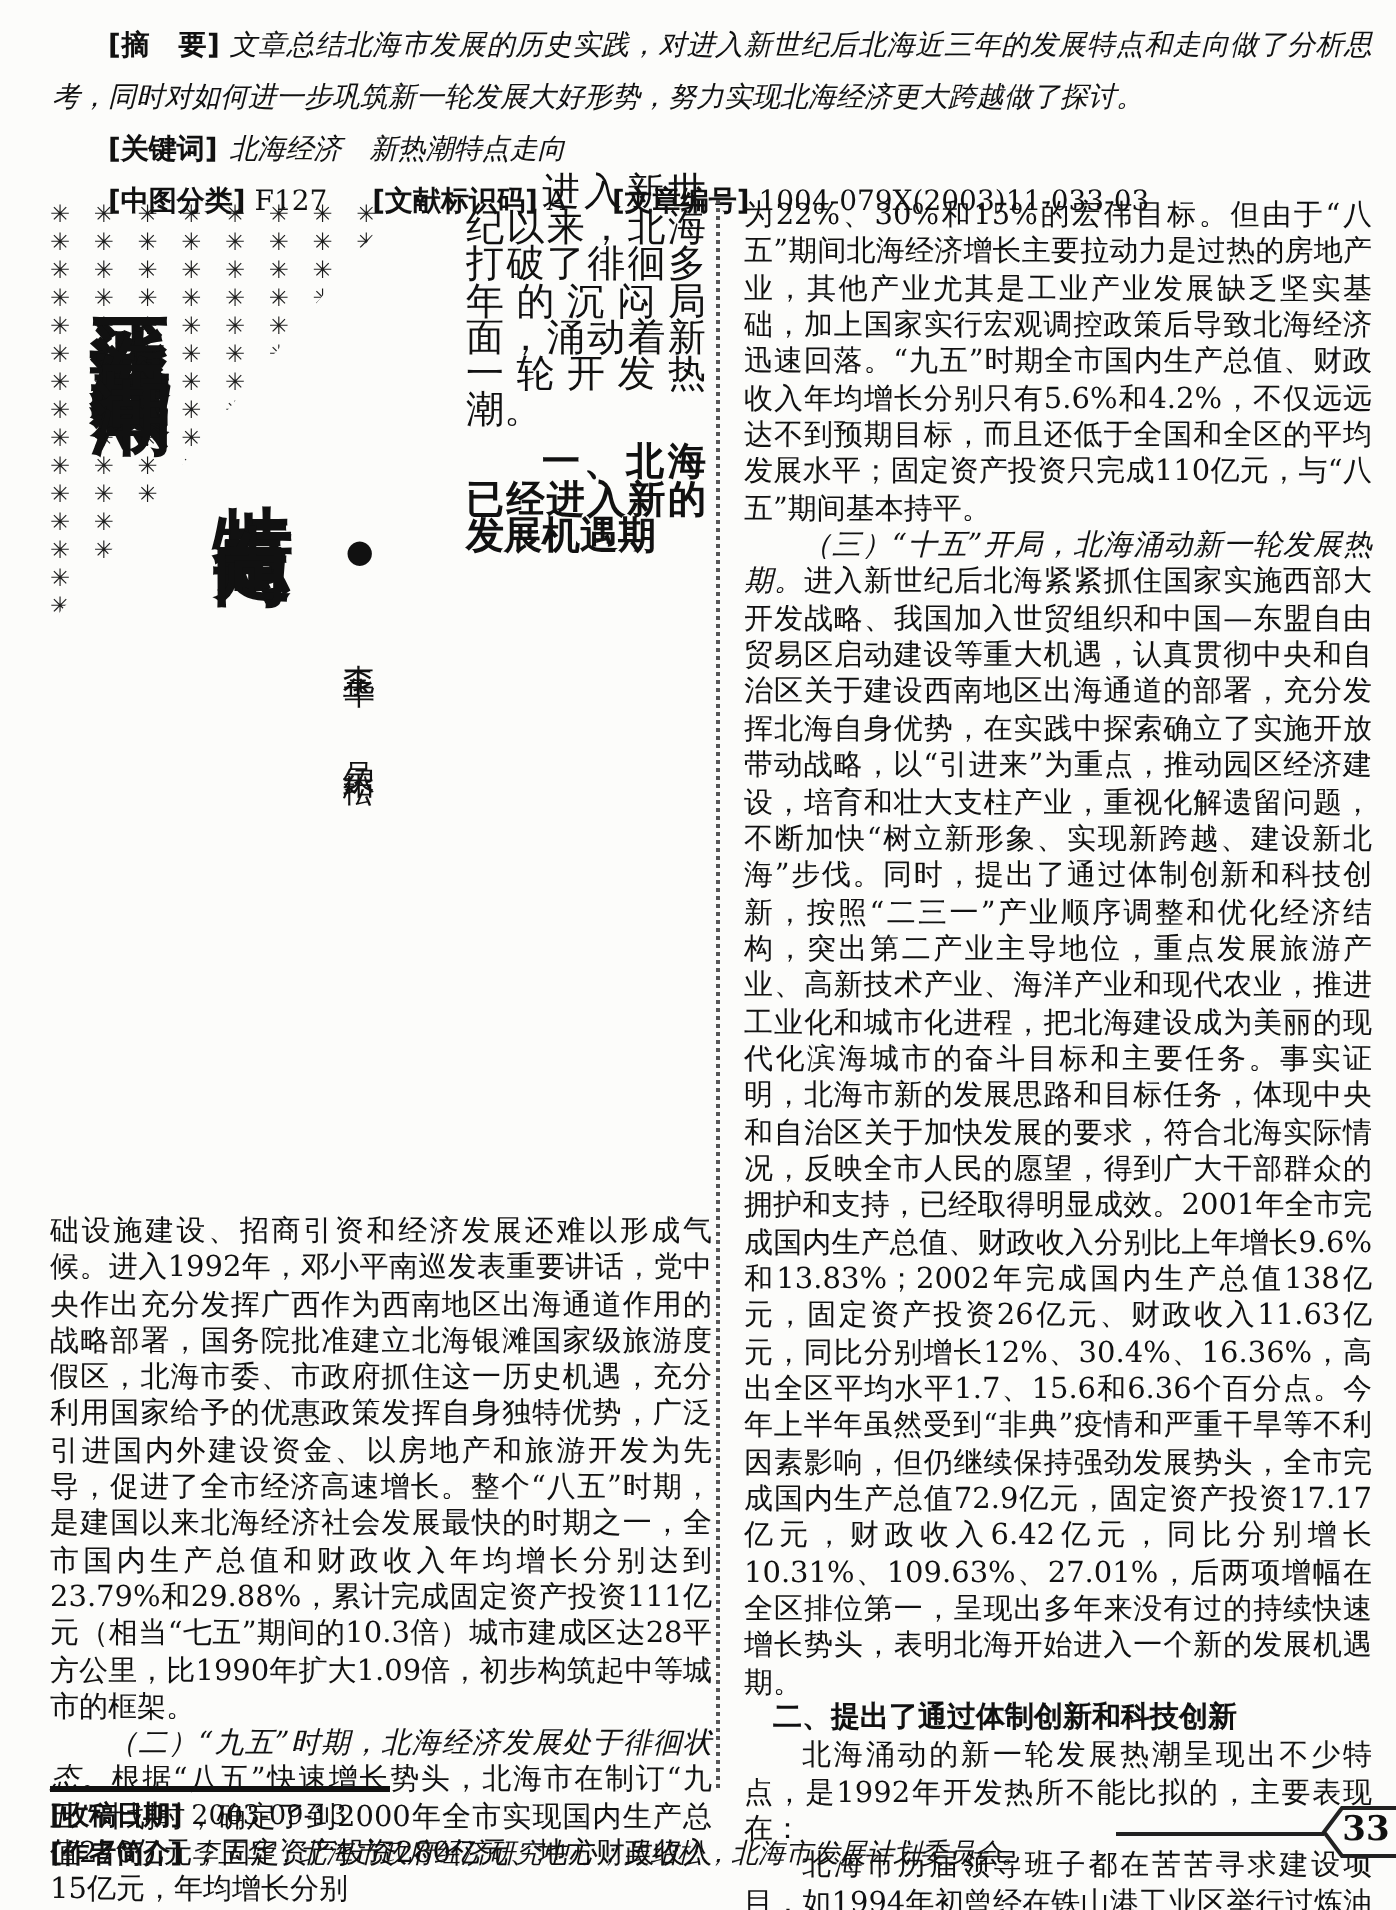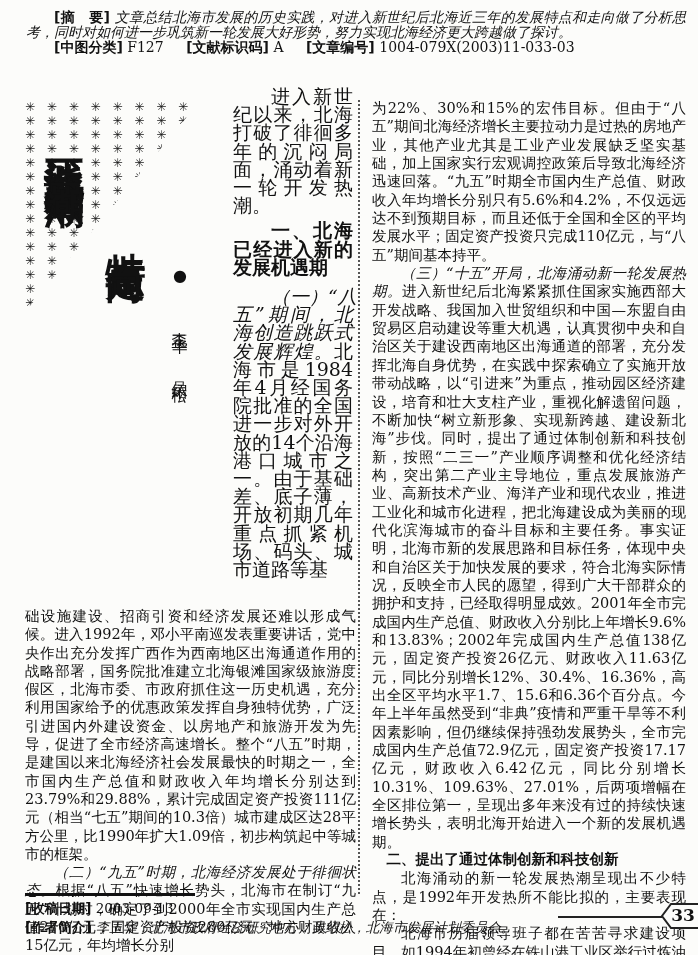--- a/index.html
+++ b/index.html
@@ -2,21 +2,21 @@
 <html><head>
 <meta charset="utf-8">
 <style>
   html,body{margin:0;padding:0;background:#9a9a9a;}
   .page{
     position:relative;width:698px;height:955px;margin:0 auto;
     background:#fcfcfa;color:#111;overflow:hidden;
     font-family:"DejaVu Serif","Liberation Serif",serif;
   }
   
-  .header{position:absolute;left:26px;top:10px;width:660px;font-size:14px;line-height:15px;}
+  .header{position:absolute;left:26px;top:10px;width:660px;font-size:14px;line-height:26px;}
   .header p{margin:0;text-align:justify;}
   .lbl{font-weight:bold;font-family:"DejaVu Sans","Liberation Sans",sans-serif;}
   .kai{font-style:italic;}
   .ind2{text-indent:2em;}
   .codes{margin-top:3px;}
   .codes .pair{margin-right:18px;white-space:nowrap;}
   .kwline{margin-top:2px;}
   .kw-text{margin-left:6px;}
   
   .star-field{
@@ -77,41 +77,41 @@
     font-weight:bold;font-size:17px;font-family:"DejaVu Serif","Liberation Serif",serif;
   }
 </style>
 </head>
 <body>
 
 <div class="page">
 
   <div class="header">
     <p class="ind2"><span class="lbl">[摘　要]</span> <span class="kai">文章总结北海市发展的历史实践，对进入新世纪后北海近三年的发展特点和走向做了分析思考，同时对如何进一步巩筑新一轮发展大好形势，努力实现北海经济更大跨越做了探讨。</span></p>
+    <p class="ind2 kwline"><span class="lbl">[关键词]</span><span class="kai kw-text">北海经济　新热潮特点走向</span></p>
     <p class="ind2 codes">
       <span class="pair"><span class="lbl">[中图分类]</span> <span>F127</span></span>
       <span class="pair"><span class="lbl">[文献标识码]</span> <span>A</span></span>
       <span class="pair"><span class="lbl">[文章编号]</span> <span>1004-079X(2003)11-033-03</span></span>
     </p>
   </div>
 
   <div class="star-field">✳ ✳ ✳ ✳ ✳ ✳ ✳ ✳ ✳ ✳ ✳ ✳ ✳ ✳ ✳ ✳ ✳ ✳ ✳ ✳ ✳ ✳ ✳ ✳ ✳ ✳ ✳ ✳ ✳ ✳ ✳ ✳ ✳ ✳ ✳ ✳ ✳ ✳ ✳ ✳ ✳ ✳ ✳ ✳ ✳ ✳ ✳ ✳ ✳ ✳ ✳ ✳ ✳ ✳ ✳ ✳ ✳ ✳ ✳ ✳ ✳ ✳ ✳ ✳ ✳ ✳ ✳ ✳ ✳ ✳ ✳ ✳ ✳ ✳ ✳ ✳ ✳ ✳ ✳ ✳ ✳ ✳ ✳ ✳ ✳ ✳ ✳ ✳ ✳ ✳ ✳ ✳ ✳ ✳ ✳ ✳ ✳ ✳ ✳ ✳ ✳ ✳ ✳ ✳ ✳ ✳ ✳ ✳ ✳ ✳ ✳ ✳ ✳ ✳ ✳ ✳ ✳ ✳ ✳ ✳ ✳ ✳ ✳ ✳ ✳ ✳ ✳ ✳ ✳ ✳ ✳ ✳ ✳ ✳ ✳ ✳ ✳ ✳ ✳ ✳ ✳ ✳ ✳ ✳ ✳ ✳ ✳ ✳ ✳ ✳ </div>
 
   <div class="vtitle-main">浅谈北海新一轮发展热潮</div>
   <div class="vtitle-sub">特点与走向</div>
   <div class="vauthors">
     <span>●</span>
     <span class="au">李玉华</span>
     <span class="au gap">吴绍松</span>
   </div>
 
   <div class="mid-col">
     <p class="ind2">进入新世纪以来，北海打破了徘徊多年的沉闷局面，涌动着新一轮开发热潮。</p>
     <p class="h-bold ind2">一、北海已经进入新的发展机遇期</p>
-    <p class="ind2"><span class="kai">（一）“八五”期间，北海创造跳跃式发展辉煌。</span><span>北海市是1984年4月经国务院批准的全国进一步对外开放的14个沿海港口城市之一。由于基础差、底子薄，开放初期几年重点抓紧机场、码头、城市道路等基</span></p>
   </div>
 
   <div class="bottom-left">
     <p>础设施建设、招商引资和经济发展还难以形成气候。进入1992年，邓小平南巡发表重要讲话，党中央作出充分发挥广西作为西南地区出海通道作用的战略部署，国务院批准建立北海银滩国家级旅游度假区，北海市委、市政府抓住这一历史机遇，充分利用国家给予的优惠政策发挥自身独特优势，广泛引进国内外建设资金、以房地产和旅游开发为先导，促进了全市经济高速增长。整个“八五”时期，是建国以来北海经济社会发展最快的时期之一，全市国内生产总值和财政收入年均增长分别达到23.79%和29.88%，累计完成固定资产投资111亿元（相当“七五”期间的10.3倍）城市建成区达28平方公里，比1990年扩大1.09倍，初步构筑起中等城市的框架。</p>
     <p class="ind2"><span class="kai">（二）“九五”时期，北海经济发展处于徘徊状态。</span><span>根据“八五”快速增长势头，北海市在制订“九五”计划时，确定了到2000年全市实现国内生产总值270亿元，固定资产投资280亿元、地方财政收入15亿元，年均增长分别</span></p>
   </div>
 
   <div class="divider"></div>
 
   <div class="right-col">

